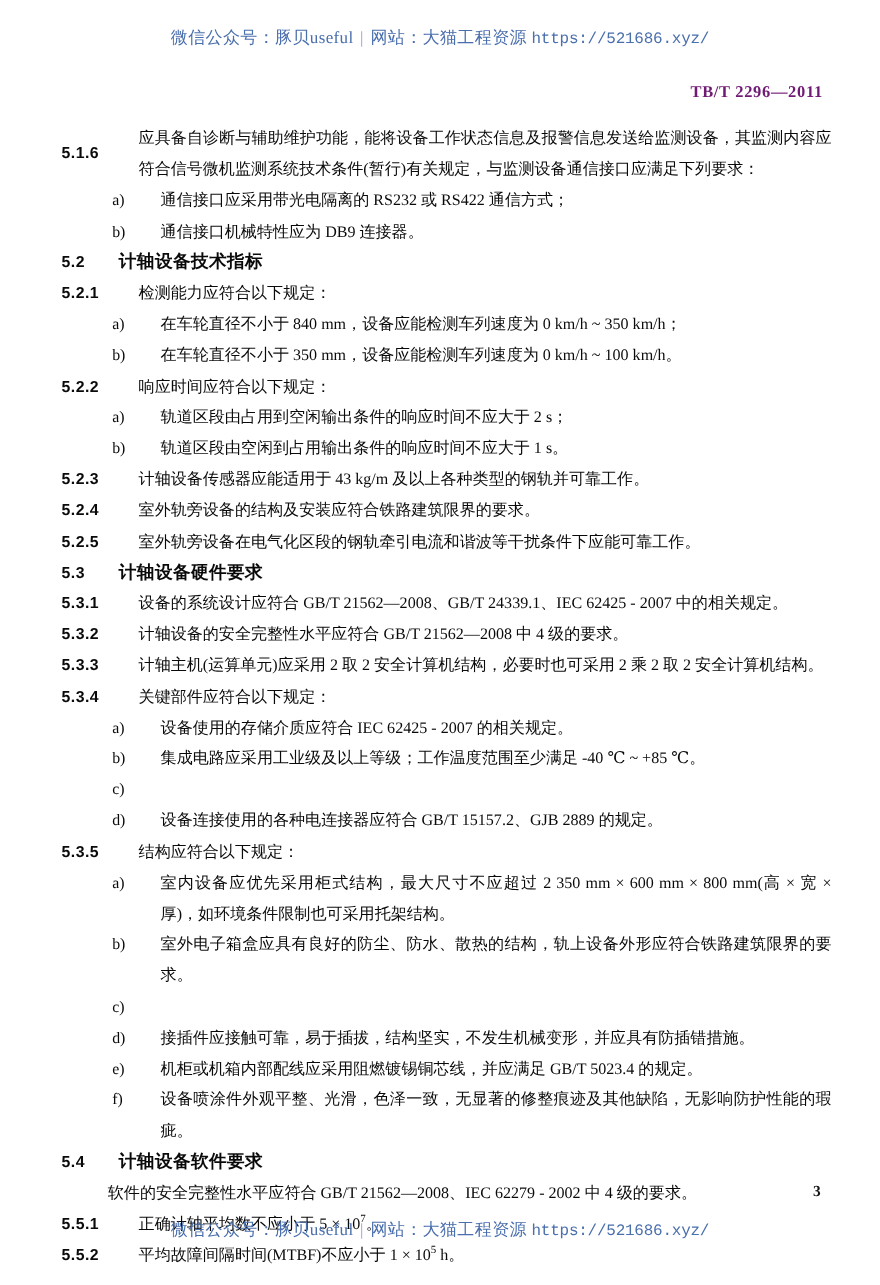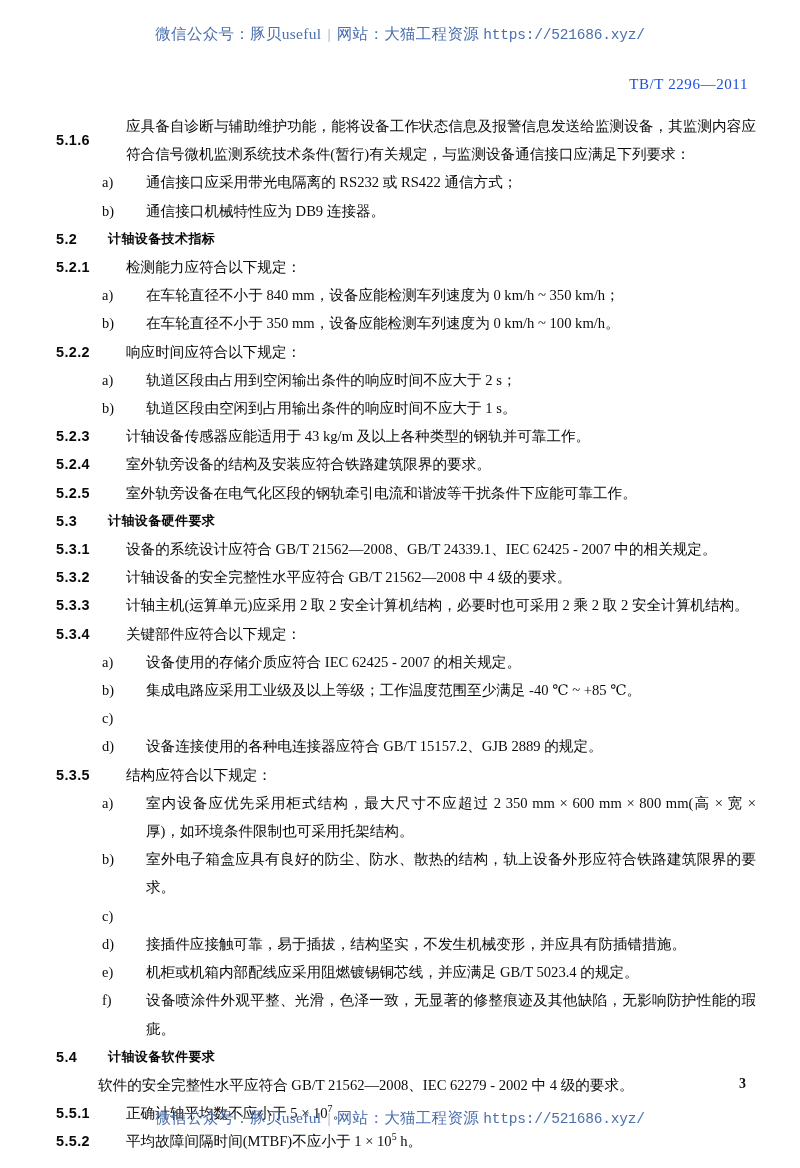--- a/index.html
+++ b/index.html
@@ -49,24 +49,24 @@
   .watermark .wm-latin {
     font-family: "Liberation Serif", "DejaVu Serif", serif;
   }
 
   
   .runhead {
     position: absolute;
     top: 76px;
     right: 52px;
     font-family: "Liberation Serif", "DejaVu Serif", serif;
-    font-weight: normal;
+    font-weight: bold;
     font-size: 15px;
     letter-spacing: 0.6px;
-    color: #1d4ed8;
+    color: #701a75;
   }
 
   
   .folio {
     position: absolute;
     top: 1076px;
     right: 54px;
     font-family: "Liberation Serif", "DejaVu Serif", serif;
     font-weight: bold;
     font-size: 14px;
@@ -106,21 +106,21 @@
   
   .n3 > .num { width: 56px; }
   .n3 > .txt { margin-left: 14px; }
   
   .n2 > .num { width: 32px; }
   .n2 > .txt { margin-left: 20px; }
 
   .heading .txt {
     font-weight: bold;
     font-family: "Liberation Sans", "DejaVu Sans", sans-serif;
-    font-size: 13px;
+    font-size: 16px;
     letter-spacing: 0.4px;
   }
 
   
   .item {
     display: flex;
     align-items: flex-start;
     margin: 0;
     padding-left: 46px;
   }

